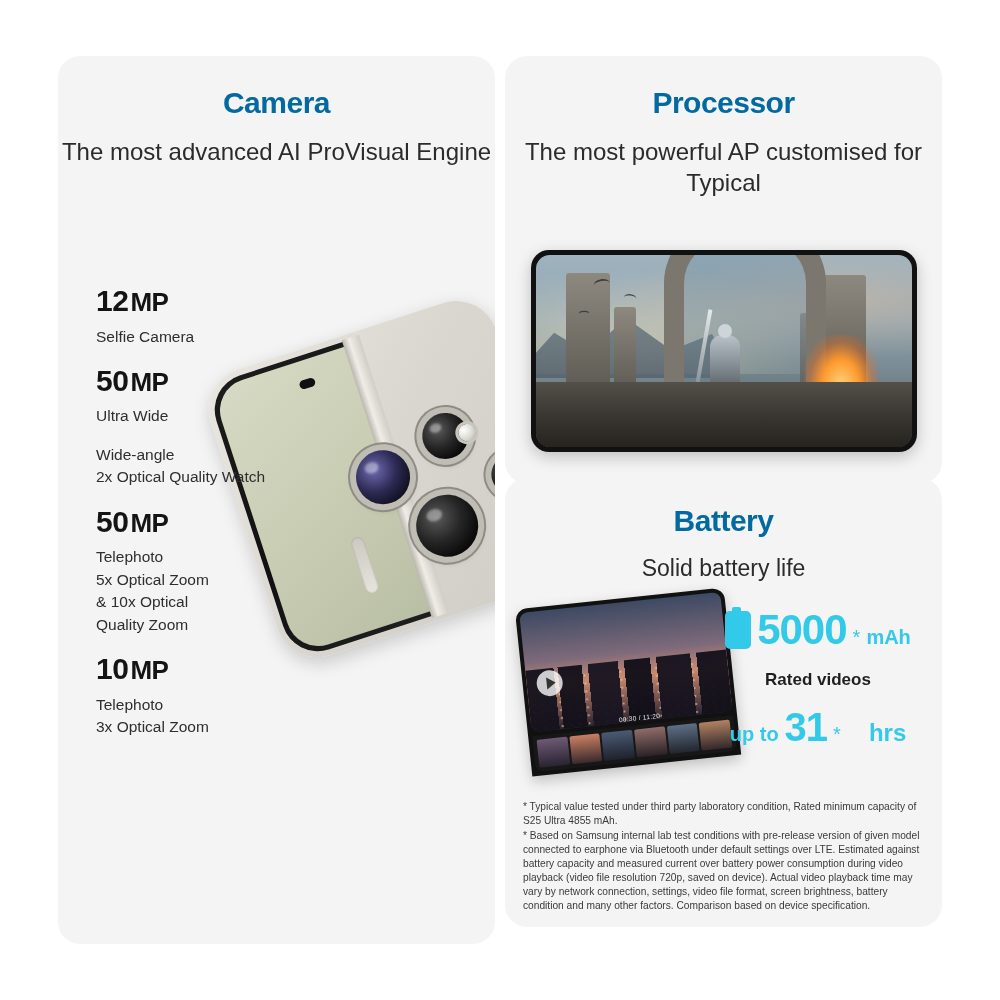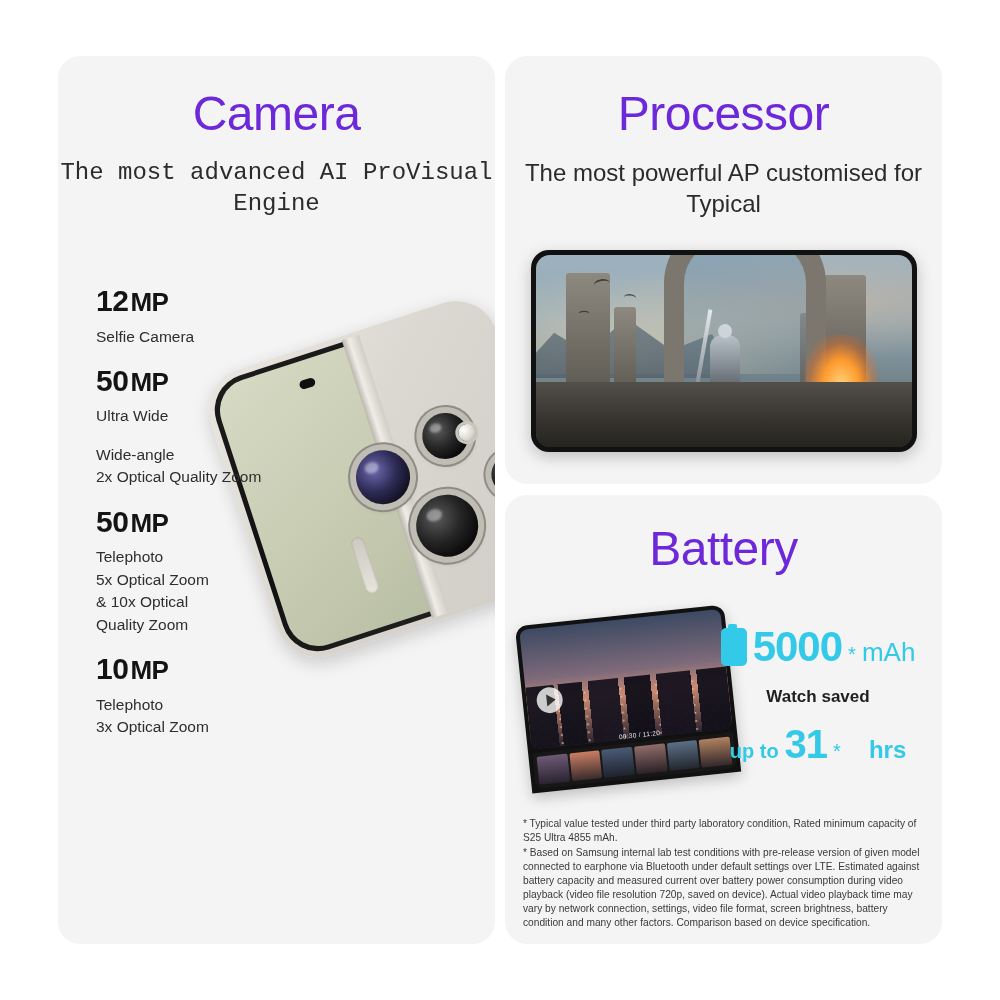--- a/index.html
+++ b/index.html
@@ -21,42 +21,42 @@
 
   
   .panel {
     position: absolute;
     background: #f4f4f4;
     border-radius: 22px;
     overflow: hidden;
   }
   #camera-panel  { left: 58px;  top: 56px;  width: 437px; height: 888px; }
   #processor-panel { left: 505px; top: 56px; width: 437px; height: 428px; }
-  #battery-panel { left: 505px; top: 495px; width: 437px; height: 449px; }
+  #battery-panel { left: 505px; top: 478px; width: 437px; height: 449px; }
 
   
   .panel-title {
     text-align: center;
-    font-size: 48px;
-    font-weight: normal;
-    color: #6d28d9;
+    font-size: 30px;
+    font-weight: bold;
+    color: #0369a1;
     letter-spacing: -0.5px;
     margin: 0;
   }
   .panel-sub {
     text-align: center;
     font-size: 24px;
     color: #2b2b2b;
     line-height: 1.3;
     margin: 0;
     font-weight: 400;
   }
 
   #camera-panel .panel-title { padding-top: 30px; }
-  #camera-panel .panel-sub   { padding-top: 16px; font-family: Liberation Mono, monospace; }
+  #camera-panel .panel-sub   { padding-top: 16px; }
   #processor-panel .panel-title { padding-top: 30px; }
   #processor-panel .panel-sub   { padding-top: 16px; }
   #battery-panel .panel-title { padding-top: 26px; }
   #battery-panel .panel-sub   { padding-top: 16px; font-size: 23px; }
 
   
   .spec-list {
     position: absolute;
     left: 38px;
     top: 228px;
@@ -375,22 +375,22 @@
     background: #33c9e8;
   }
   .mah-number {
     font-size: 42px;
     font-weight: bold;
     color: #33c9e8;
     letter-spacing: -1px;
   }
   .star { font-size: 20px; vertical-align: super; color: #33c9e8; }
   .mah-unit {
-    font-size: 26px;
-    font-weight: normal;
+    font-size: 20px;
+    font-weight: bold;
     color: #33c9e8;
   }
   .watch-label {
     margin-top: 16px;
     font-size: 17px;
     color: #1f1f1f;
     font-weight: 600;
   }
   .hrs-row {
     margin-top: 6px;
@@ -451,21 +451,21 @@
 
       <div class="spec">
         <div class="spec-mp">
           <span>50</span><span class="unit">MP</span>
         </div>
         <div class="spec-desc">Ultra Wide</div>
       </div>
 
       <div class="spec">
         <div class="spec-desc">Wide-angle
-2x Optical Quality Zoom</div>
+2x Optical Quality Watch</div>
       </div>
 
       <div class="spec">
         <div class="spec-mp">
           <span>50</span><span class="unit">MP</span>
         </div>
         <div class="spec-desc">Telephoto
 5x Optical Zoom
 &amp; 10x Optical
 Quality Zoom</div>
@@ -500,20 +500,21 @@
         <div class="bird" id="bird-1"></div>
         <div class="bird" id="bird-2"></div>
         <div class="bird" id="bird-3"></div>
         <div class="ground"></div>
       </div>
     </div>
   </section>
 
   <section class="panel" id="battery-panel">
     <h2 class="panel-title">Battery</h2>
+    <p class="panel-sub">Solid battery life</p>
 
     <div class="battery-media">
       <div class="city">
         <div class="city-lights"></div>
       </div>
       <div class="play-btn">
           <span></span>
         </div>
       <div class="timecode">00:30 / 11:20</div>
       <div class="filmstrip">
@@ -526,21 +527,21 @@
       </div>
     </div>
 
     <div class="battery-stats">
       <div class="mah-row">
         <div class="batt-icon"></div>
         <span class="mah-number">5000</span>
           <span class="star">*</span>
         <span class="mah-unit">mAh</span>
       </div>
-      <div class="watch-label">Watch saved</div>
+      <div class="watch-label">Rated videos</div>
       <div class="hrs-row">
         <span class="hrs-upto">up to</span>
         <span class="hrs-number">31</span>
           <span class="star">*</span>
         <span class="hrs-unit">hrs</span>
       </div>
     </div>
 
     <div class="footnote">* Typical value tested under third party laboratory condition, Rated minimum capacity of S25 Ultra 4855 mAh.
 * Based on Samsung internal lab test conditions with pre-release version of given model connected to earphone via Bluetooth under default settings over LTE. Estimated against battery capacity and measured current over battery power consumption during video playback (video file resolution 720p, saved on device). Actual video playback time may vary by network connection, settings, video file format, screen brightness, battery condition and many other factors. Comparison based on device specification.</div>

